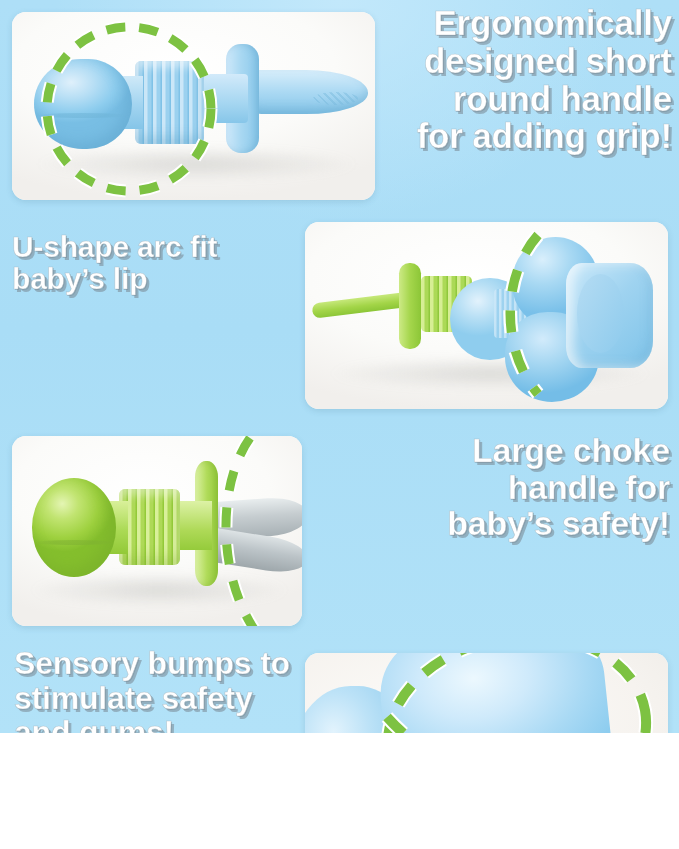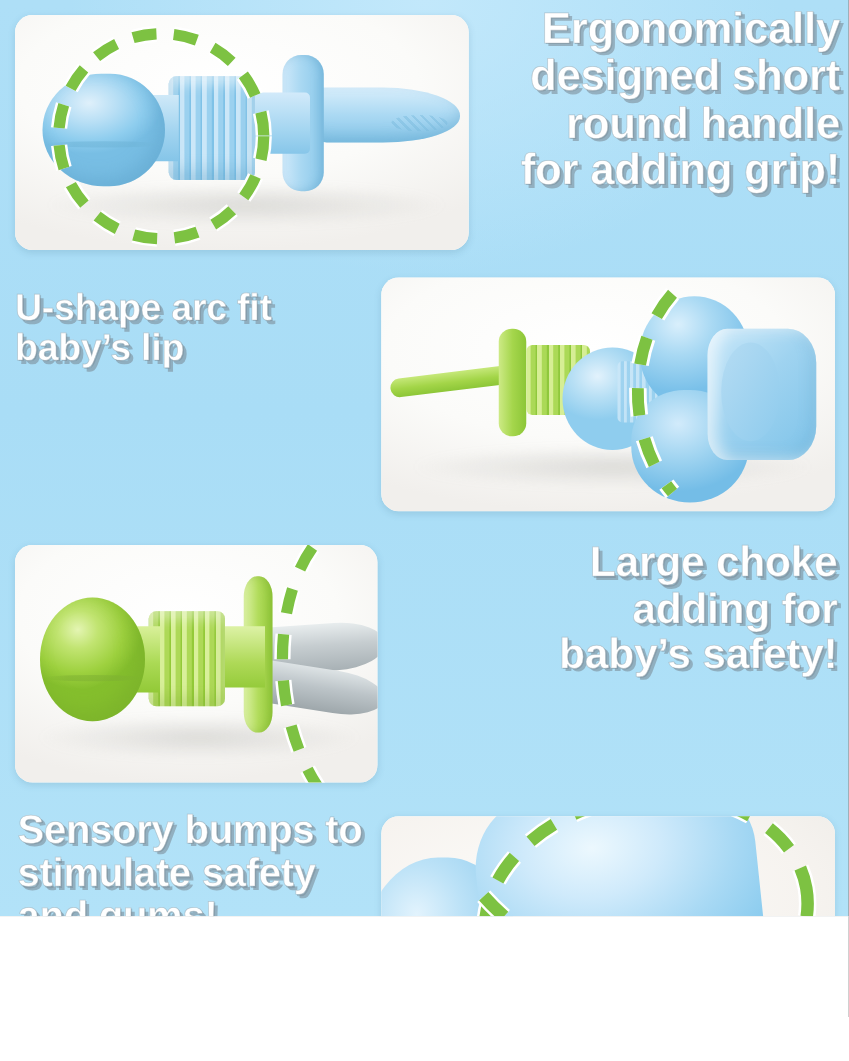--- a/index.html
+++ b/index.html
@@ -403,21 +403,21 @@
       <div class="p3-neck"></div>
       <div class="p3-ball"></div>
 
       <svg class="dash-svg" viewBox="0 0 290 190" preserveAspectRatio="none">
         <path class="dash-outline" d="M238 2 C 205 48, 205 140, 244 196" stroke-width="13" stroke-dasharray="20 17"></path>
         <path class="dash-core" d="M238 2 C 205 48, 205 140, 244 196" stroke-width="9" stroke-dasharray="20 17"></path>
       </svg>
     </div>
   </div>
 
-  <div class="caption" id="caption-3">Large choke adding for baby’s safety!</div>
+  <div class="caption" id="caption-3">Large choke handle for baby’s safety!</div>
 
   <div class="caption" id="caption-4">Sensory bumps to stimulate safety and gums!</div>
 
   <div class="photo" id="photo-4" style="left:305px; top:653px; width:363px; height:184px;">
     <div class="scene">
       <div class="bd-cream"></div>
 
       <div class="p4-lobe-left"></div>
       <div class="p4-nipple"></div>
       <div class="p4-base"></div>

